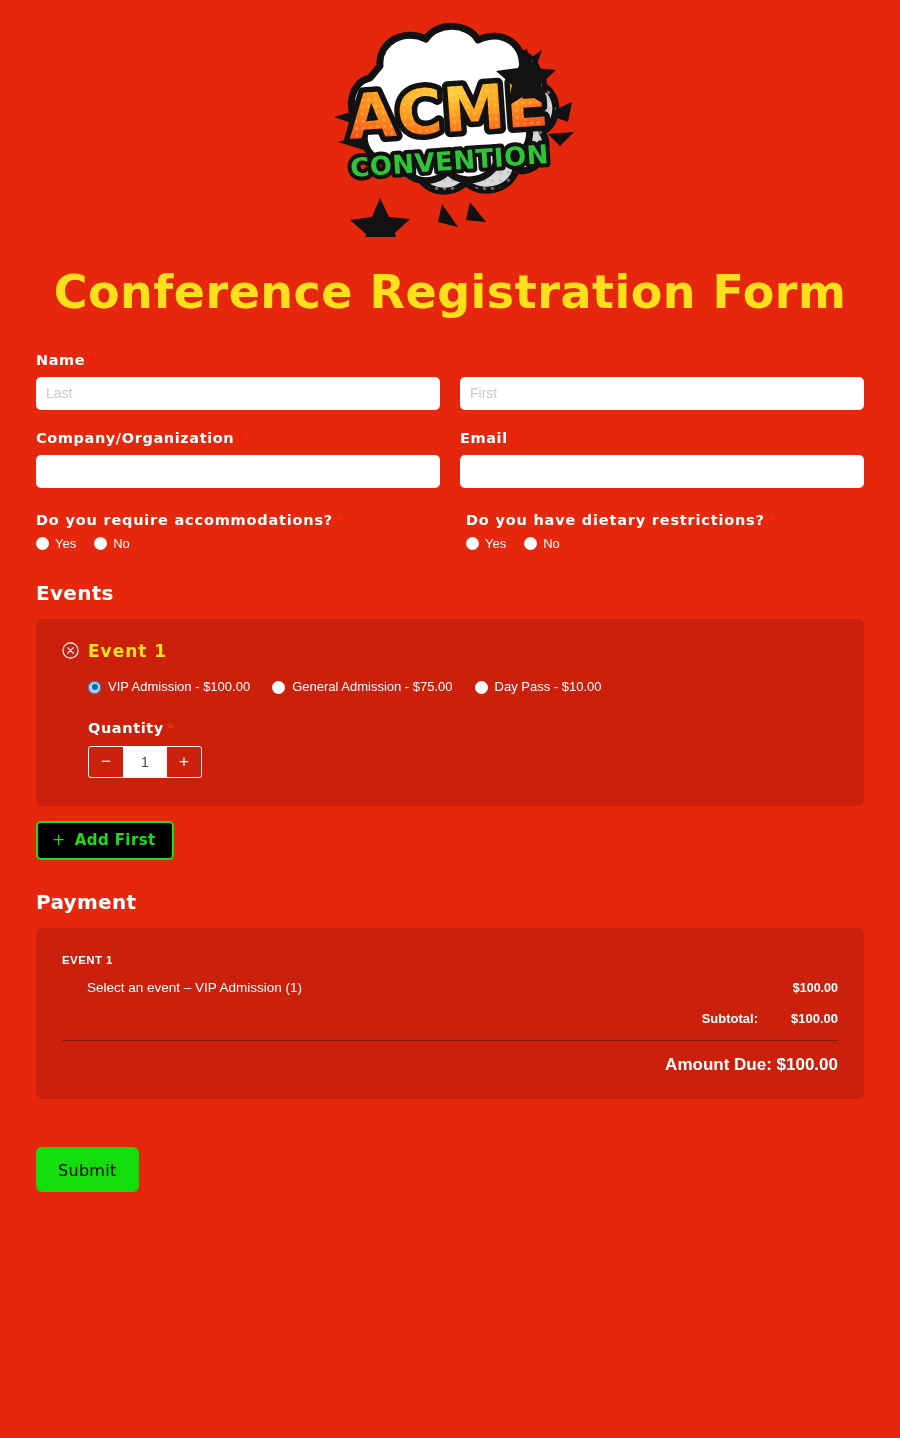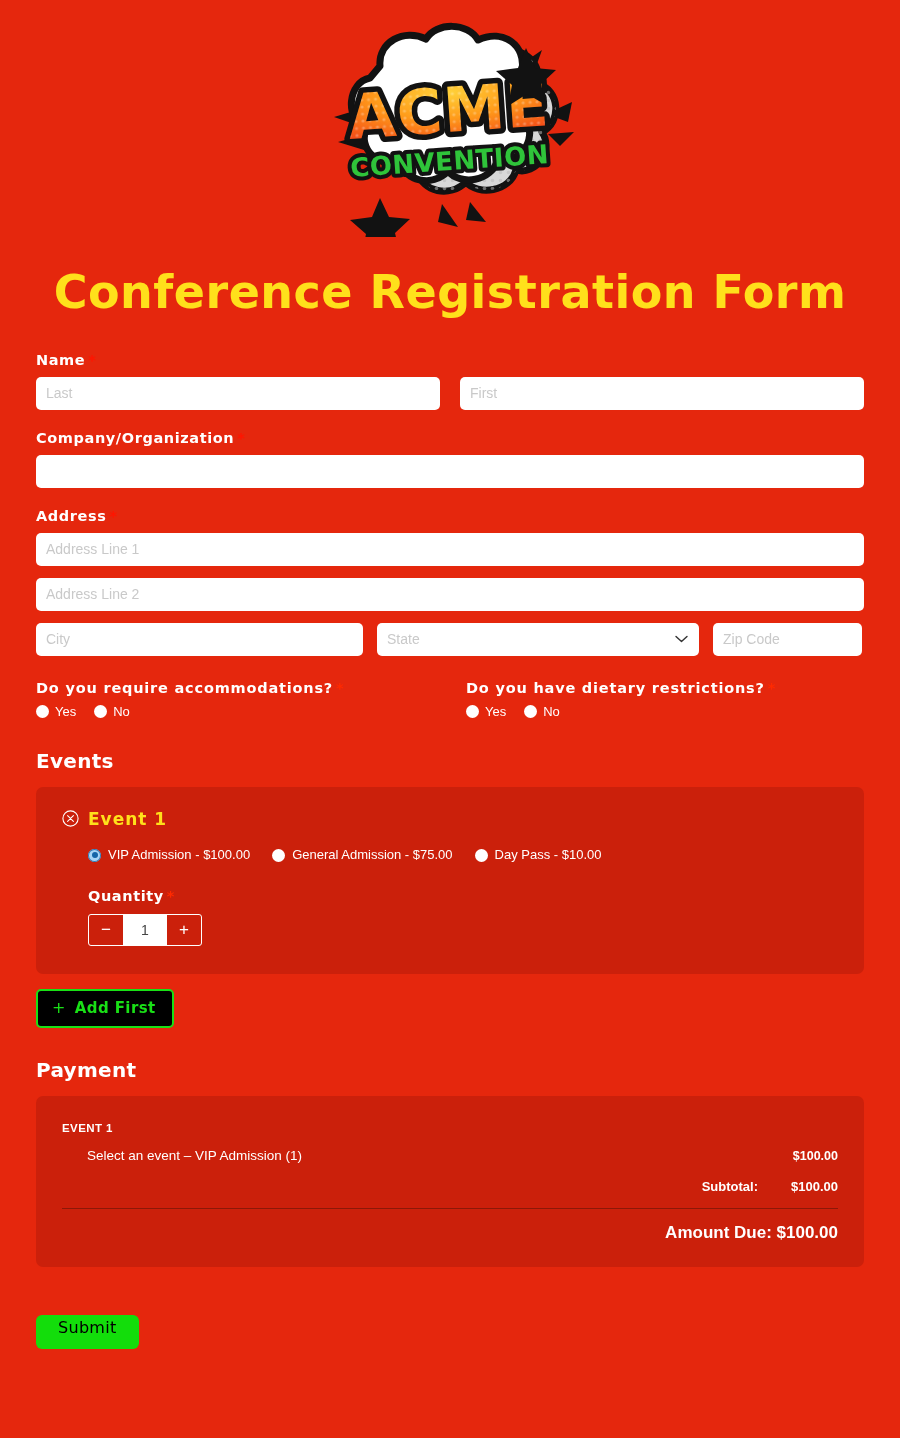--- a/index.html
+++ b/index.html
@@ -294,21 +294,21 @@
 
   
   .submit-wrap { padding: 0 36px; margin-top: 48px; }
   .submit-btn {
     background: #13dd0b;
     border: none;
     border-radius: 6px;
     color: #000000;
     font-family: "DejaVu Sans", sans-serif;
     font-size: 16px;
-    padding: 3px 22px 12px 22px;
+    padding: 14px 22px 12px 22px;
     cursor: pointer;
     letter-spacing: 0.3px;
   }
 </style>
 </head>
 <body>
 
 <div class="page">
 
   <div class="logo-wrap">
@@ -389,50 +389,29 @@
     </div>
 
     
     <div class="row block">
       <div class="col">
         <div class="label">
           <span>Company/Organization</span><span class="req">*</span>
         </div>
         <input class="field" type="text" placeholder="" style="">
       </div>
+      <div class="col">
+        <div class="label">
+          <span>Email</span><span class="req">*</span>
+        </div>
+        <input class="field" type="text" placeholder="" style="">
+      </div>
     </div>
 
     
-    <div class="block">
-      <div class="label">
-        <span>Address</span><span class="req">*</span>
-      </div>
-      <div class="addr-line">
-        <input class="field" type="text" placeholder="Address Line 1" style="">
-      </div>
-      <div class="addr-line">
-        <input class="field" type="text" placeholder="Address Line 2" style="">
-      </div>
-      <div class="addr-row">
-        <div class="city-wrap">
-          <input class="field" type="text" placeholder="City" style="">
-        </div>
-        <div class="state-wrap">
-          <div class="select-box">
-            <span>State</span>
-            <svg class="chev" viewBox="0 0 13 8">
-              <path d="M1 1.4 L6.5 6.6 L12 1.4" fill="none" stroke="#333" stroke-width="1.4" stroke-linecap="round" stroke-linejoin="round"></path>
-            </svg>
-          </div>
-        </div>
-        <div class="zip-wrap">
-          <input class="field" type="text" placeholder="Zip Code" style="">
-        </div>
-      </div>
-    </div>
 
     
     <div class="q-row">
       <div class="q-col">
         <div class="q-label">
           <span>Do you require accommodations?</span><span class="req">*</span>
         </div>
         <div class="radio-group">
           <label class="radio-opt">
             <span class="radio-dot"></span>

